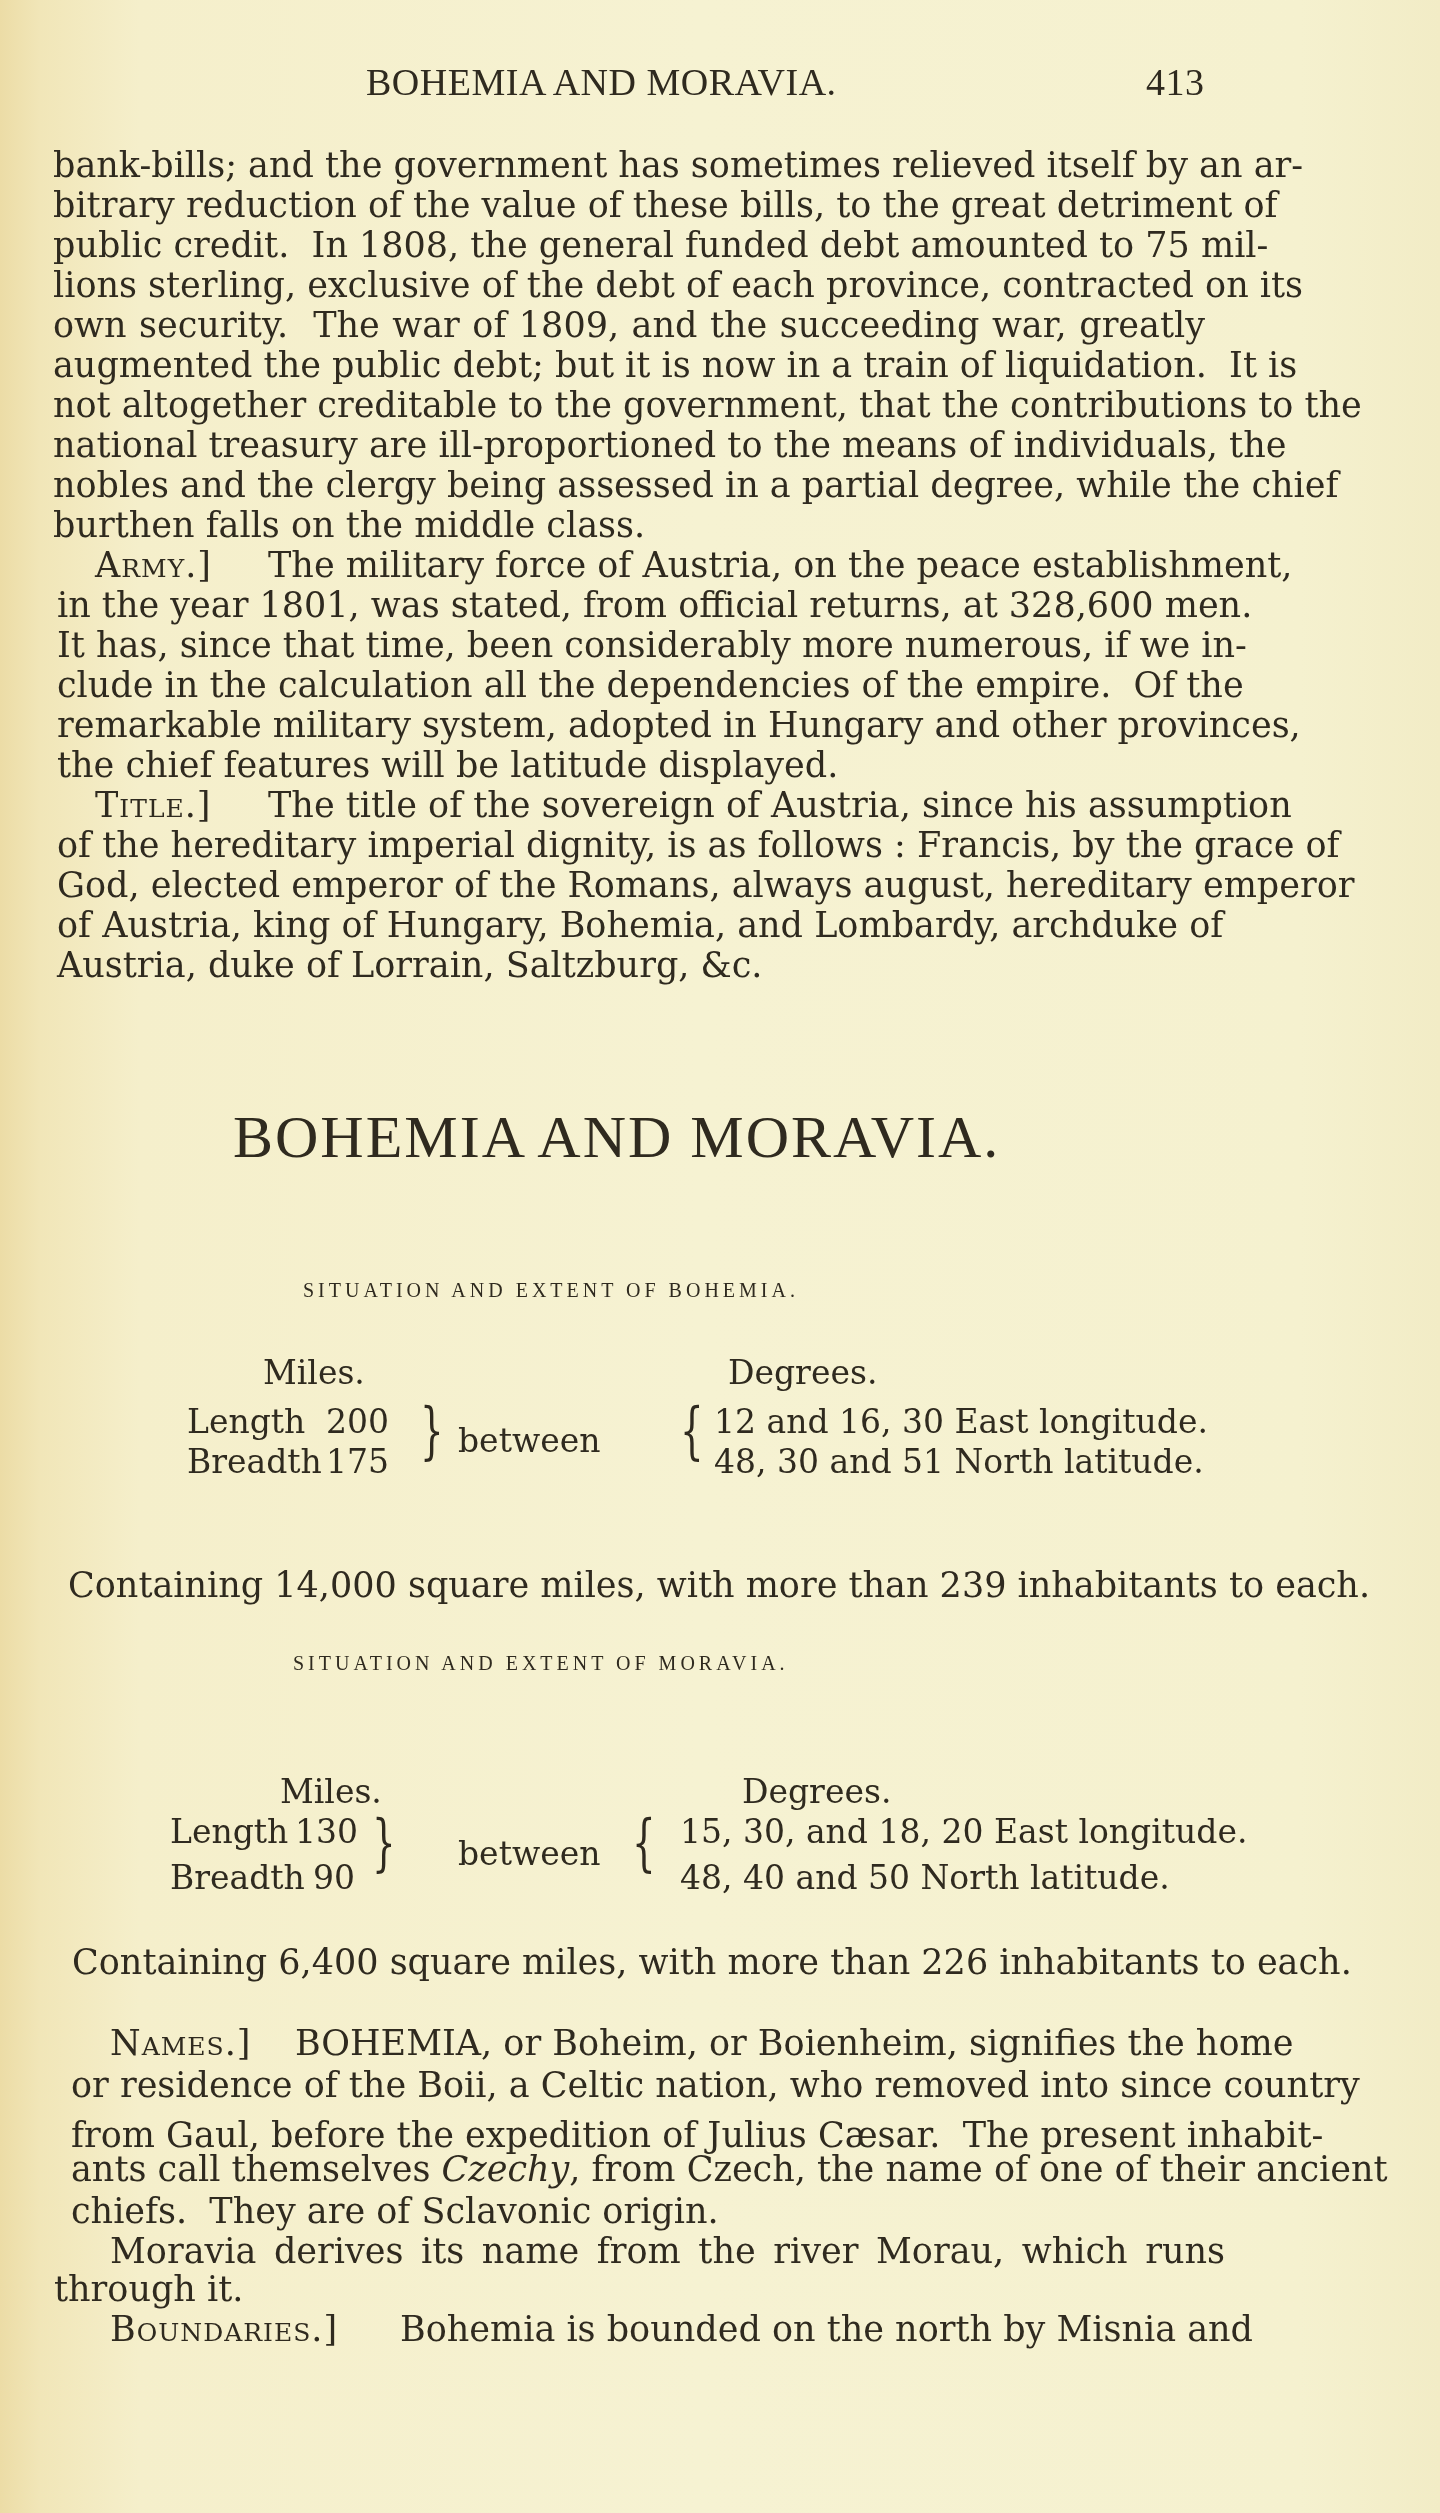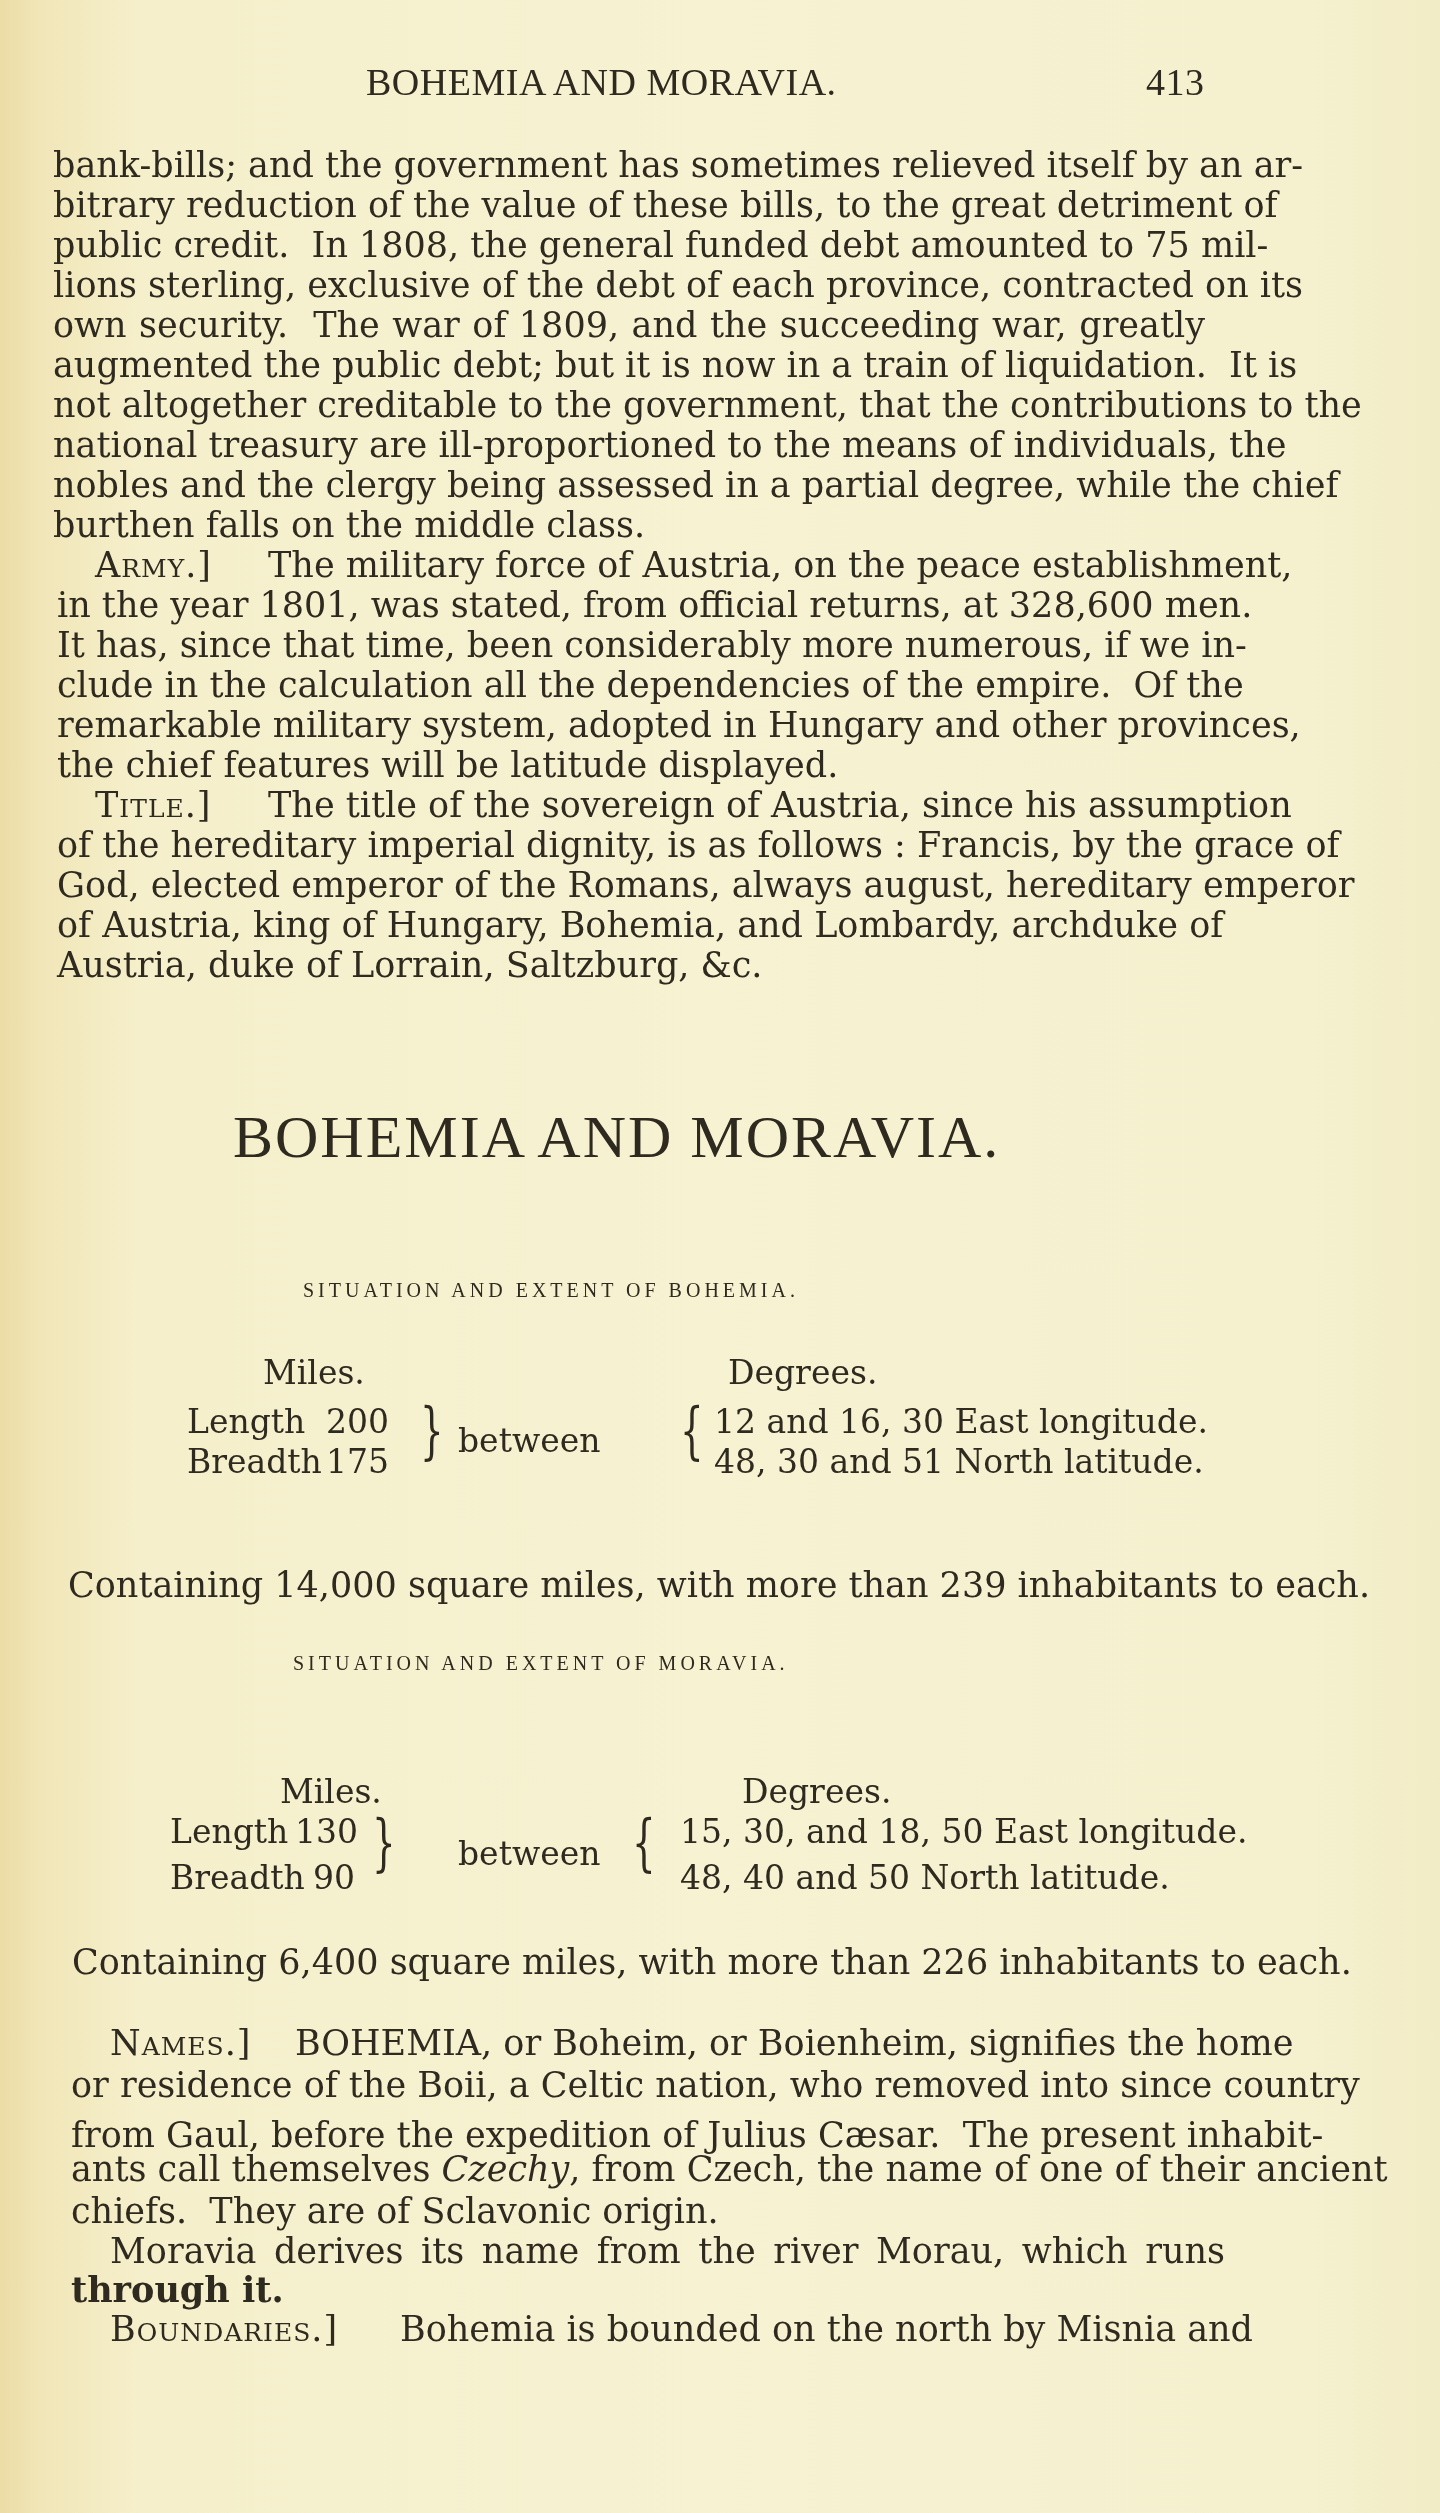--- a/index.html
+++ b/index.html
@@ -88,35 +88,35 @@
 
   <div class="ln tbl" style="left:170px; top:1815px;">Length</div>
   <div class="ln tbl" style="left:295px; top:1815px;">130</div>
   <div class="ln tbl" style="left:170px; top:1861px;">Breadth</div>
   <div class="ln tbl" style="left:313px; top:1861px;">90</div>
 
   <div class="ln brace" style="left:372px; top:1812px;">}</div>
   <div class="ln tbl" style="left:458px; top:1837px;">between</div>
   <div class="ln brace" style="left:632px; top:1812px;">{</div>
 
-  <div class="ln tbl" style="left:680px; top:1815px;">15, 30, and 18, 50 East longitude.</div>
+  <div class="ln tbl" style="left:680px; top:1815px;">15, 30, and 18, 20 East longitude.</div>
   <div class="ln tbl" style="left:680px; top:1861px;">48, 40 and 50 North latitude.</div>
 
   <div class="ln body2" style="left:72px; top:1945px;">Containing 6,400 square miles, with more than 226 inhabitants to each.</div>
 </div>
 
 <div>
   <div class="ln body2 sc" style="left:110px; top:2026px;">Names.]</div>
   <div class="ln body-line" style="left:295px; top:2026px; width:930px;">BOHEMIA, or Boheim, or Boienheim, signifies the home</div>
   <div class="ln body-line" style="left:71px; top:2068px; width:1154px;">or residence of the Boii, a Celtic nation, who removed into since country</div>
   <div class="ln body-line" style="left:71px; top:2110px; width:1154px;margin-top:8px;">from Gaul, before the expedition of Julius Cæsar.  The present inhabit-</div>
   <div class="ln body2" style="left:71px; top:2152px; width:1154px; display:flex; justify-content:space-between;">
     <span style="white-space:pre;"><span>ants call themselves </span><em>Czechy</em><span>, from Czech, the name of one of their ancient</span></span>
   </div>
   <div class="ln body2" style="left:71px; top:2194px;">chiefs.  They are of Sclavonic origin.</div>
   <div class="ln body-line" style="left:110px; top:2234px; width:1115px;">Moravia derives its name from the river Morau, which runs</div>
-  <div class="ln body2" style="left:71px; top:2272px;font-weight:bold;">through it.</div>
+  <div class="ln body2" style="left:54px; top:2272px;">through it.</div>
 </div>
 
 <div>
   <div class="ln body2 sc" style="left:110px; top:2312px;">Boundaries.]</div>
   <div class="ln body-line last" style="left:400px; top:2312px; width:825px; text-align-last: justify;">Bohemia is bounded on the north by Misnia and</div>
 </div>
 
 </body></html>

